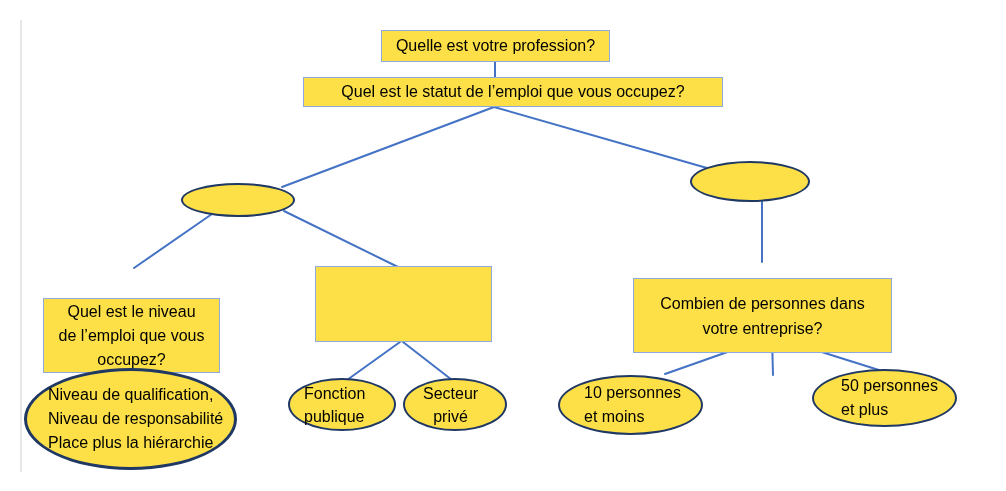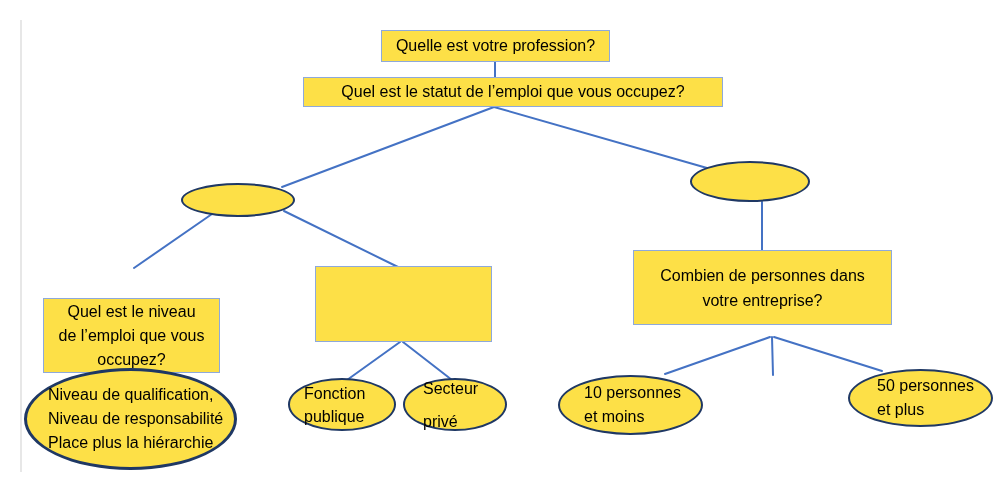--- a/index.html
+++ b/index.html
@@ -25,30 +25,30 @@
   .box{border:1.3px solid var(--box-border,#8EA9DB);}
   .ellipse{border:2.5px solid var(--ellipse-border,#1F3864);border-radius:50%;}
   .ellipse.thick{border-width:3px;}
   .left-text{justify-content:flex-start;text-align:left;}
 
   
   #box-profession{left:381px;top:30px;width:229px;height:32px;}
   #box-statut{left:303px;top:77px;width:420px;height:30px;}
   #box-niveau{left:43px;top:267px;width:177px;height:75px;line-height:24px;margin-top:31px;}
   #box-empty{left:315px;top:266px;width:177px;height:76px;}
-  #box-entreprise{left:633px;top:250px;width:259px;height:75px;line-height:25px;text-align:center;}
+  #box-entreprise{left:633px;top:278px;width:259px;height:75px;line-height:25px;text-align:center;}
 
   #el-left-empty{left:181px;top:183px;width:114px;height:34px;}
   #el-right-empty{left:690px;top:161px;width:120px;height:41px;}
   #el-niveau{left:24px;top:368px;width:213px;height:102px;padding-left:21px;line-height:24px;}
   #el-fonction{left:288px;top:378px;width:108px;height:53px;padding-left:14px;line-height:23px;}
-  #el-secteur{left:403px;top:378px;width:104px;height:53px;padding-left:18px;line-height:33px;}
+  #el-secteur{left:403px;top:378px;width:104px;height:53px;padding-left:18px;line-height:23px;text-align:center;}
   #el-p10{left:558px;top:375px;width:145px;height:60px;padding-left:24px;line-height:24px;}
   #el-p1149{left:703px;top:373px;width:140px;height:59px;padding-left:27px;line-height:24px;}
-  #el-p50{left:848px;top:369px;width:145px;height:58px;padding-left:27px;line-height:24px;}
+  #el-p50{left:812px;top:369px;width:145px;height:58px;padding-left:27px;line-height:24px;}
 </style>
 </head>
 <body>
 
 <div class="stage">
 
   <div class="page-edge"></div>
 
   <svg class="connectors" viewBox="0 0 1006 491">
     <line x1="495" y1="62" x2="495" y2="77"></line>

